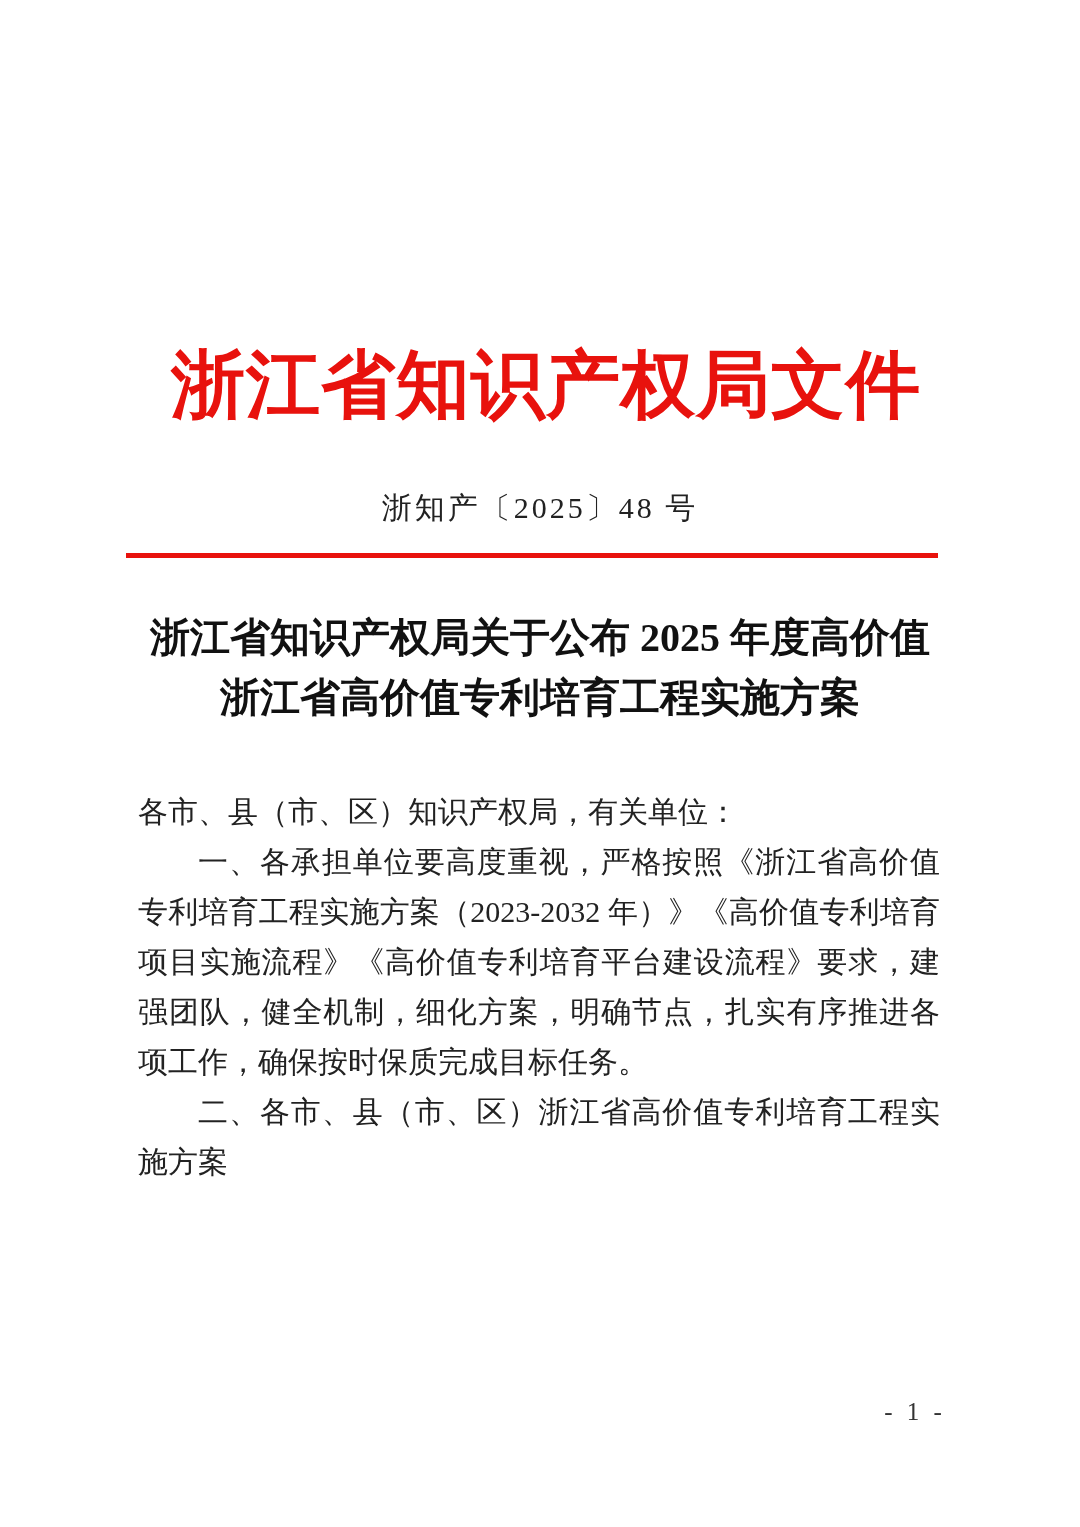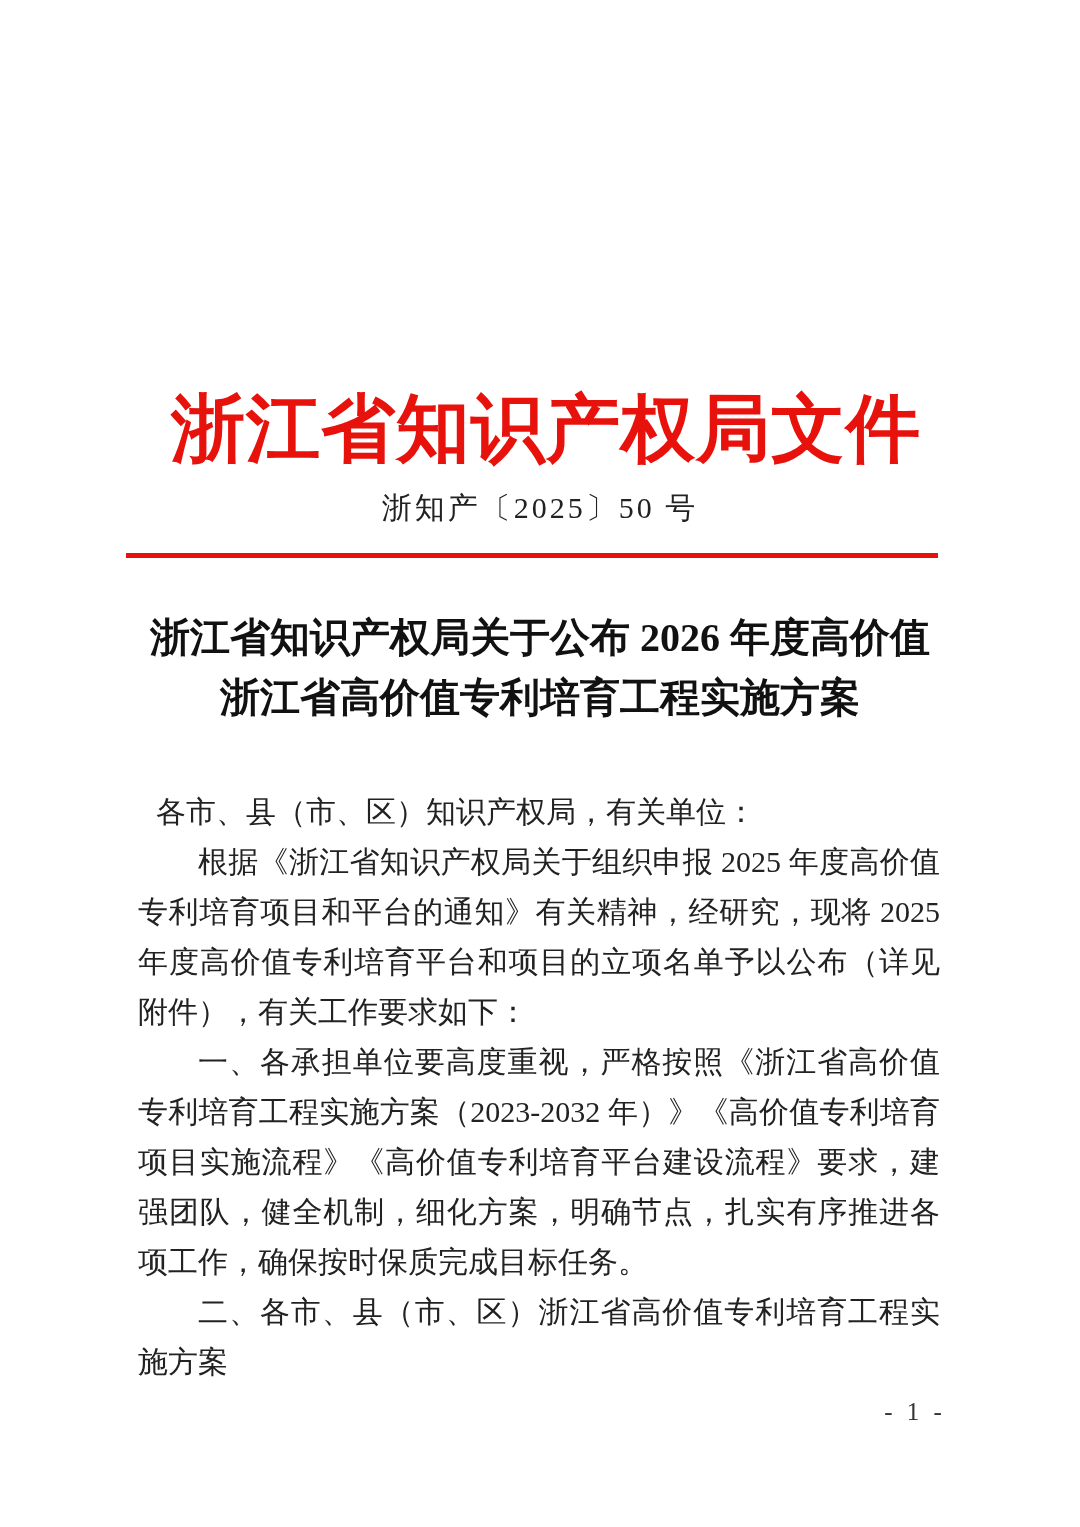--- a/index.html
+++ b/index.html
@@ -22,21 +22,20 @@
     top: 342px;
     left: 12px;
     right: 0;
     text-align: center;
     font-size: 74px;
     line-height: 86px;
     font-weight: 900;
     color: var(--accent, #e8120d);
     letter-spacing: 1px;
     white-space: nowrap;
-    margin-top: 44px;
   }
   .doc-number {
     position: absolute;
     top: 488px;
     left: 0;
     right: 0;
     text-align: center;
     font-size: 30px;
     line-height: 40px;
     color: #222222;
@@ -71,52 +70,50 @@
     color: #222222;
     text-align: justify;
     text-justify: inter-ideograph;
   }
   .body-text p {
     margin: 0;
     text-indent: 2em;
   }
   .body-text p.no-indent {
     text-indent: 0;
-    margin-left: 18px;
   }
   .page-number {
     position: absolute;
     top: 1396px;
     left: 850px;
     width: 130px;
     text-align: center;
     font-size: 25px;
     line-height: 32px;
     color: #333333;
     letter-spacing: 4px;
   }
 </style>
 </head>
 <body>
 
 <div class="page">
 
   <div class="org-title">浙江省知识产权局文件</div>
 
-  <div class="doc-number">浙知产〔2025〕50 号</div>
+  <div class="doc-number">浙知产〔2025〕48 号</div>
 
   <div class="red-rule"></div>
 
   <div class="doc-title">
-    <div>浙江省知识产权局关于公布 2026 年度高价值</div>
+    <div>浙江省知识产权局关于公布 2025 年度高价值</div>
     <div>浙江省高价值专利培育工程实施方案</div>
   </div>
 
   <div class="body-text">
     <p class="no-indent">各市、县（市、区）知识产权局，有关单位：</p>
-    <p>根据《浙江省知识产权局关于组织申报 2025 年度高价值专利培育项目和平台的通知》有关精神，经研究，现将 2025 年度高价值专利培育平台和项目的立项名单予以公布（详见附件），有关工作要求如下：</p>
     <p>一、各承担单位要高度重视，严格按照《浙江省高价值专利培育工程实施方案（2023-2032 年）》《高价值专利培育项目实施流程》《高价值专利培育平台建设流程》要求，建强团队，健全机制，细化方案，明确节点，扎实有序推进各项工作，确保按时保质完成目标任务。</p>
     <p>二、各市、县（市、区）浙江省高价值专利培育工程实施方案</p>
   </div>
 
   <div class="page-number">- 1 -</div>
 
 </div>
 
 </body></html>

